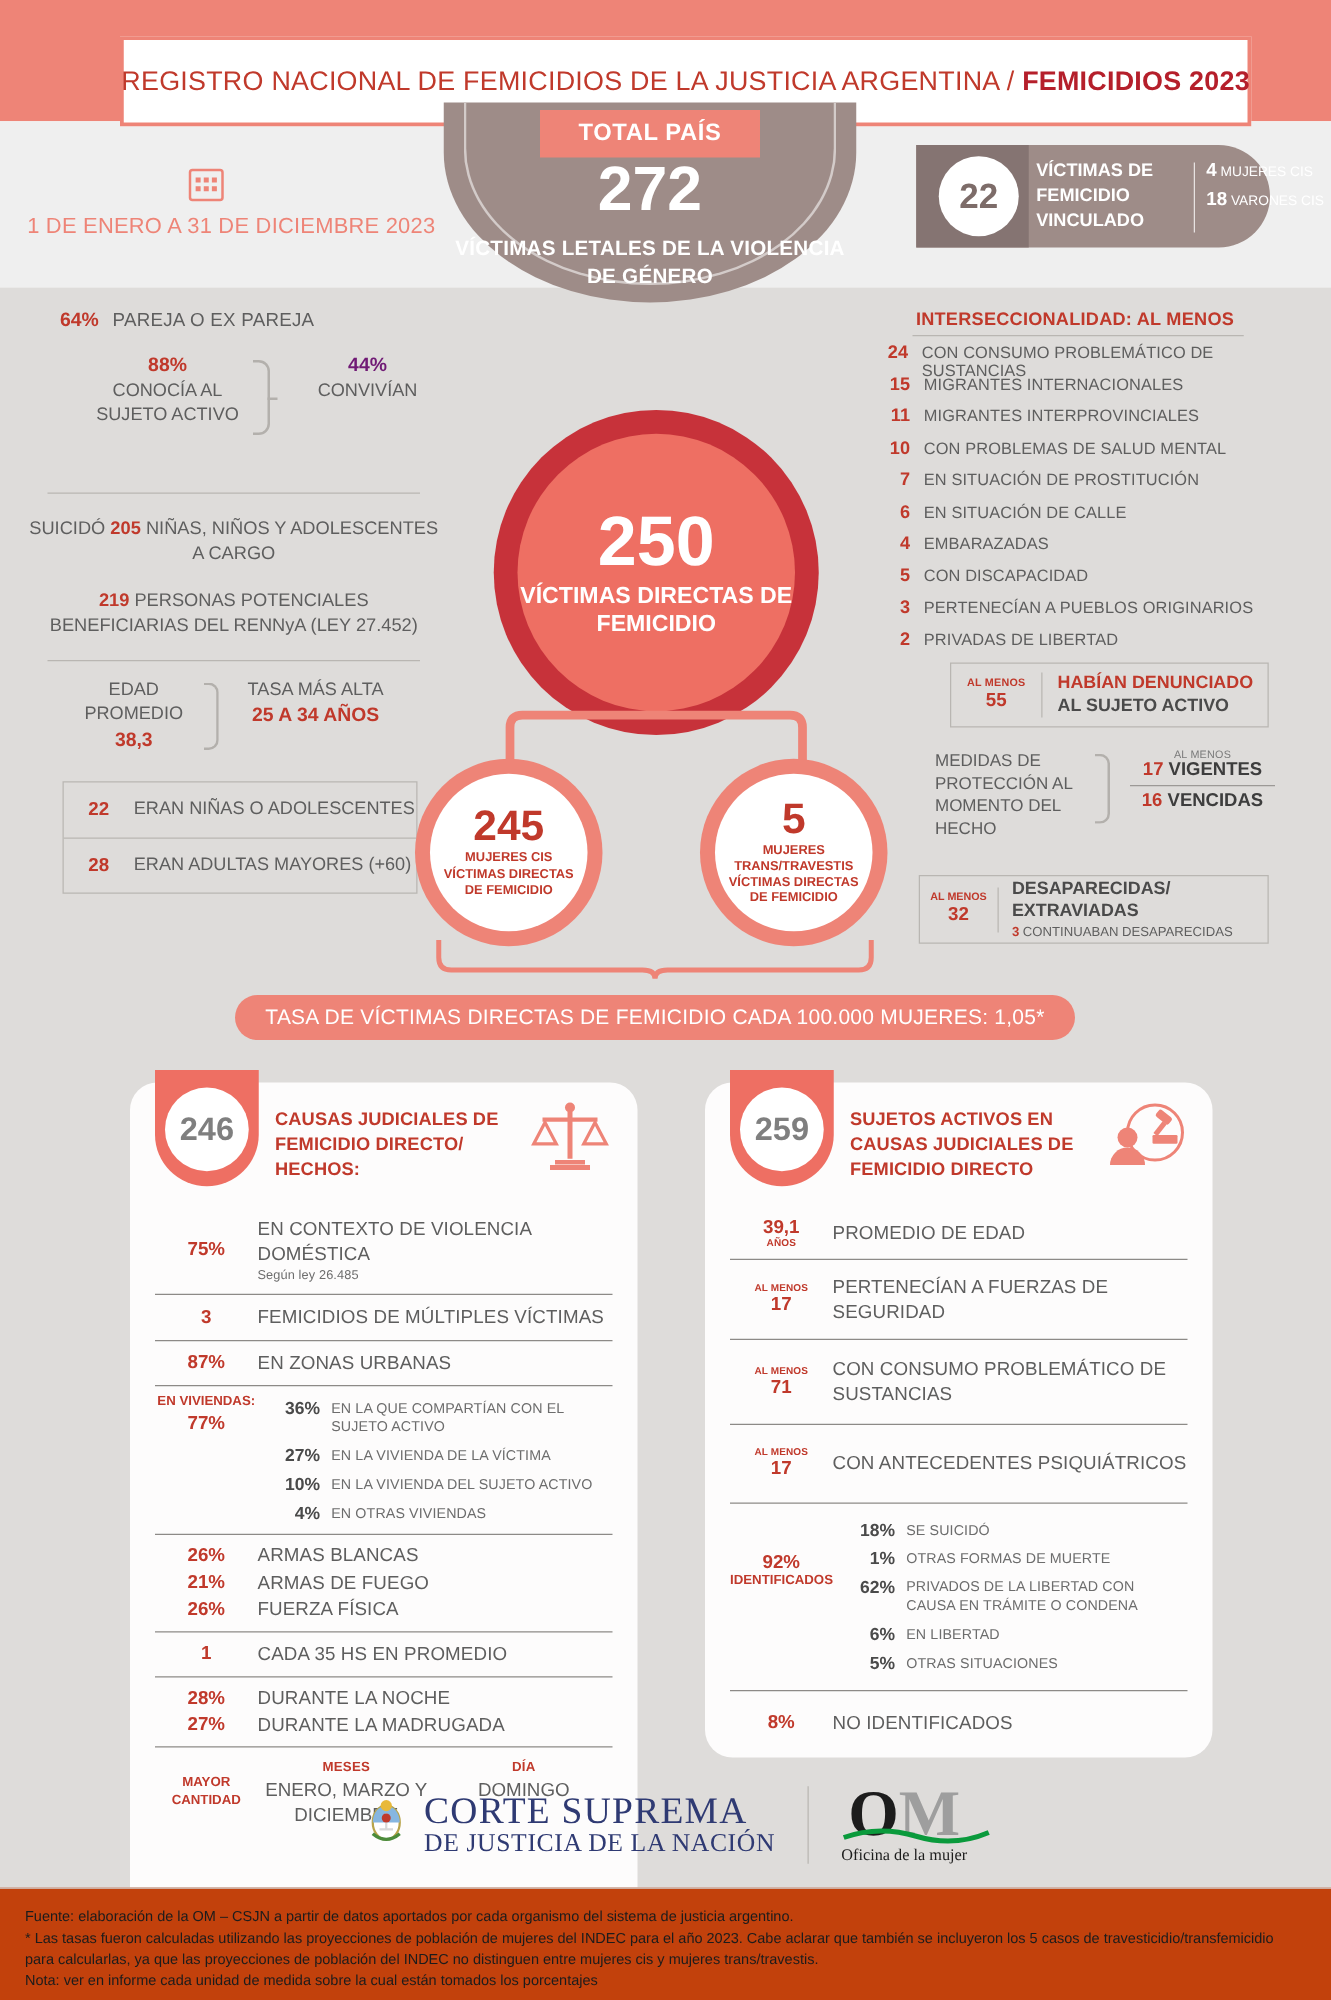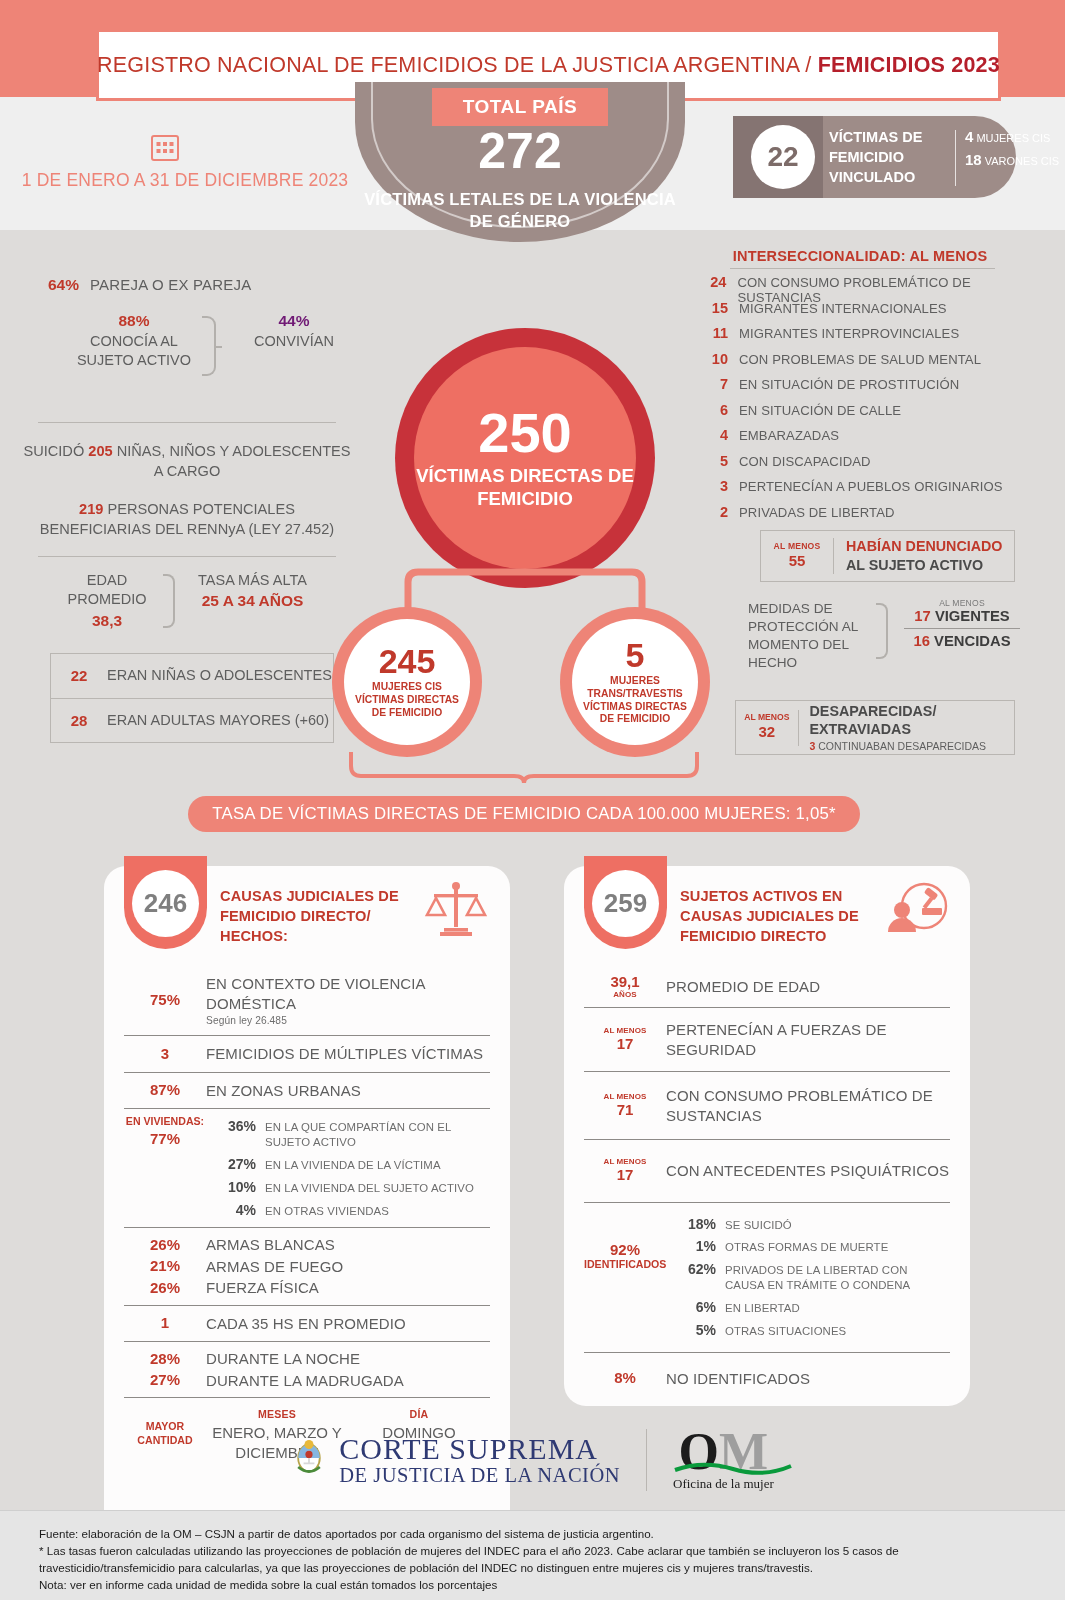--- a/index.html
+++ b/index.html
@@ -57,21 +57,21 @@
   .vinc-circ { position:absolute; left:18px; top:9px; width:64px; height:64px; border-radius:50%;
                background:#fff; display:flex;align-items:center;justify-content:center;
                color:#7d6c69; font-size:28px; font-weight:700; }
   .vinc-mid { position:absolute; left:96px; top:11px; width:118px; color:#fff;
               font-size:14.5px; font-weight:700; line-height:1.38; }
   .vinc-div { position:absolute; left:222px; top:14px; width:1px; height:56px; background:rgba(255,255,255,.75); }
   .vinc-right { position:absolute; left:232px; top:12px; width:96px; color:#fff; font-size:11px; line-height:1.25; }
   .vinc-right b { font-size:15px; }
 
   
-  .lcol { position:absolute; left:22px; top:276px; width:330px; }
+  .lcol { position:absolute; left:22px; top:248px; width:330px; }
   .l-row1 { display:flex; align-items:baseline; padding-left:26px; }
   .l-pct { color:#c0392b; font-weight:700; font-size:15.5px; }
   .l-lbl { color:#5e5e5e; font-size:15px; margin-left:11px; letter-spacing:.2px; }
 
   .brace-blk { position:relative; margin-top:17px; height:105px; }
   .bb-left { position:absolute; left:52px; top:0; width:120px; text-align:center; color:#5e5e5e; font-size:14.5px; line-height:1.33; }
   .bb-left .n { color:#c0392b; font-weight:700; font-size:15.5px; display:block; }
   .bb-right { position:absolute; left:212px; top:0; width:120px; text-align:center; color:#5e5e5e; font-size:14.5px; line-height:1.33; }
   .bb-right .n { color:#701a75; font-weight:700; font-size:15.5px; display:block; }
   .bracket { position:absolute; left:180px; top:5px; width:14px; height:60px;
@@ -208,22 +208,22 @@
   .csjn-txt .l1 { font-size:30px; letter-spacing:1px; }
   .csjn-txt .l2 { font-size:20.5px; letter-spacing:.5px; }
   .logo-div { width:1px; height:62px; background:#b9b6b2; }
   .om { text-align:center; position:relative; }
   .om-letters { font-size:52px; font-weight:700; line-height:.92; font-family:"Liberation Serif", serif; }
   .om-letters .o { color:#1c1c1c; }
   .om-letters .m { color:#9e9e9e; }
   .om-sub { font-size:13px; color:#1c1c1c; font-family:"Liberation Serif", serif; margin-top:1px; }
 
   
-  .source { position:absolute; left:0; top:1510px; width:1065px; height:90px; background:#e5e5e5;
-            border-top:1px solid #cfcfcf; padding:14px 39px; }
+  .source { position:absolute; left:0; top:1510px; width:1065px; height:90px; background:#c2410c;
+            border-top:1px solid #cfcfcf; padding:14px 20px; }
   .source p { font-size:11.6px; color:#1c1c1c; line-height:1.48; }
 </style>
 </head>
 <body>
 
 <div class="page">
 
   <div class="hdr-band"></div>
   <div class="hdr-sub"></div>
   <div class="body-bg"></div>

